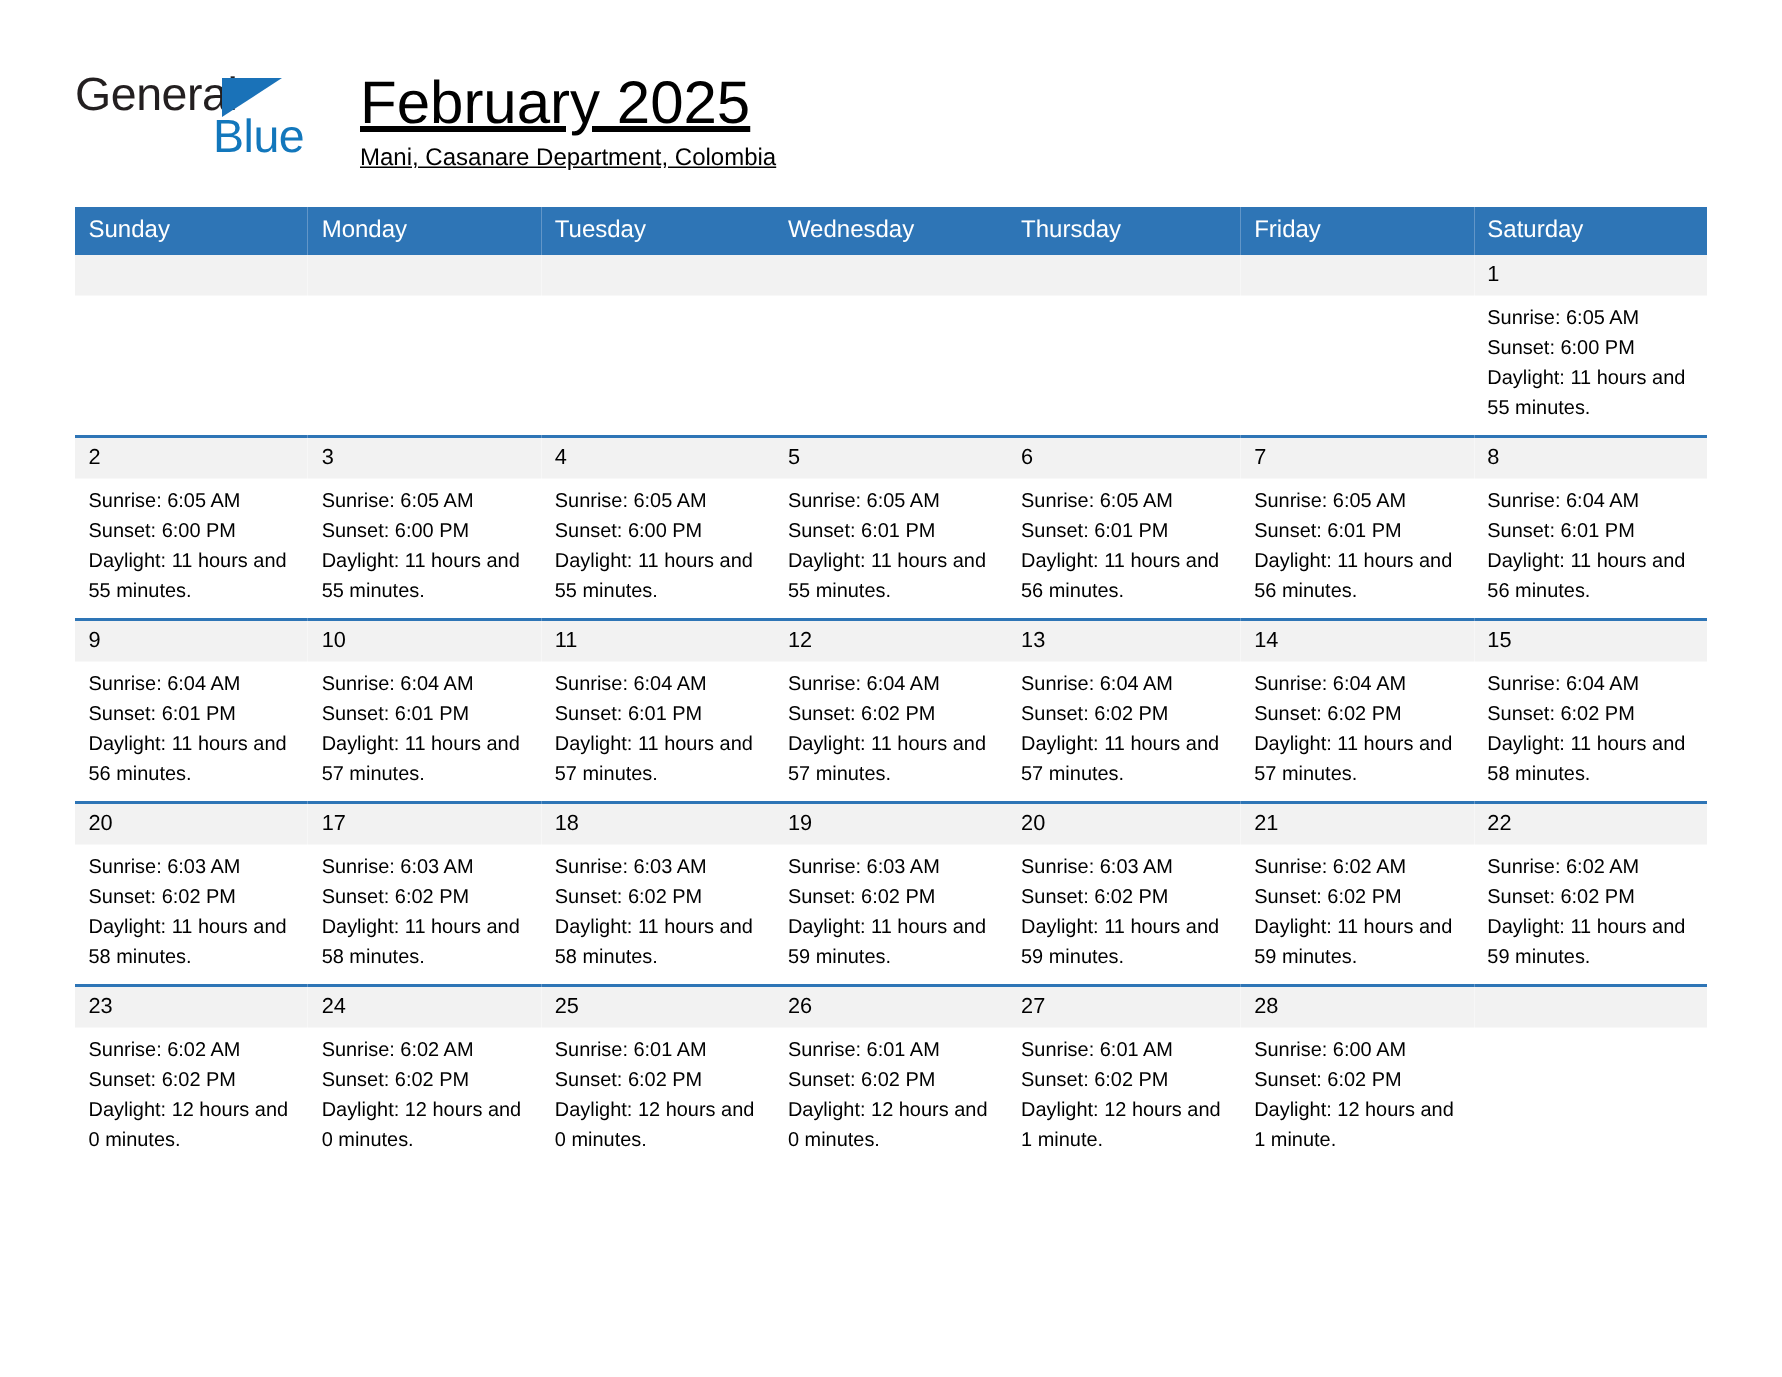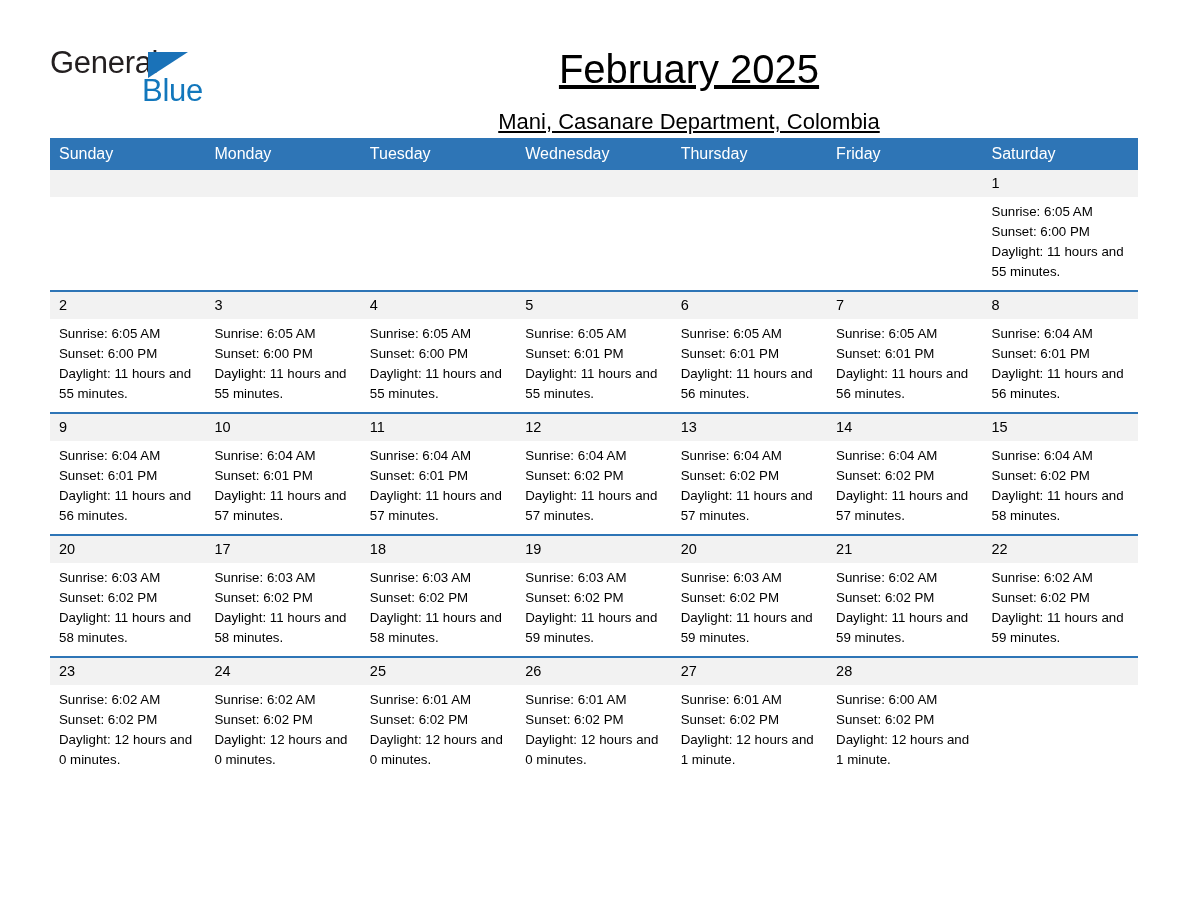--- a/index.html
+++ b/index.html
@@ -58,37 +58,37 @@
   .logo-triangle {
     position: absolute;
     left: 98px;
     top: 6px;
     width: 0;
     height: 0;
     border-top: 26px solid #1a72b8;
     border-right: 40px solid transparent;
   }
   .title-block {
-    text-align: center;
+    text-align: left;
     flex: 1 1 auto;
     padding-top: 0px;
   }
   .month-title {
     font-size: 40px;
     line-height: 46px;
     color: #000000;
     font-weight: normal;
     margin: 0;
   }
   .location-title {
-    font-size: 22px;
+    font-size: 16px;
     line-height: 28px;
     color: #000000;
     font-weight: normal;
-    margin: 16px 0 0 0;
+    margin: 0 0 0 0;
   }
 
   
   .calendar {
     margin-top: 20px;
     width: 1088px;
     border-collapse: collapse;
     table-layout: fixed;
   }
   .calendar th {

